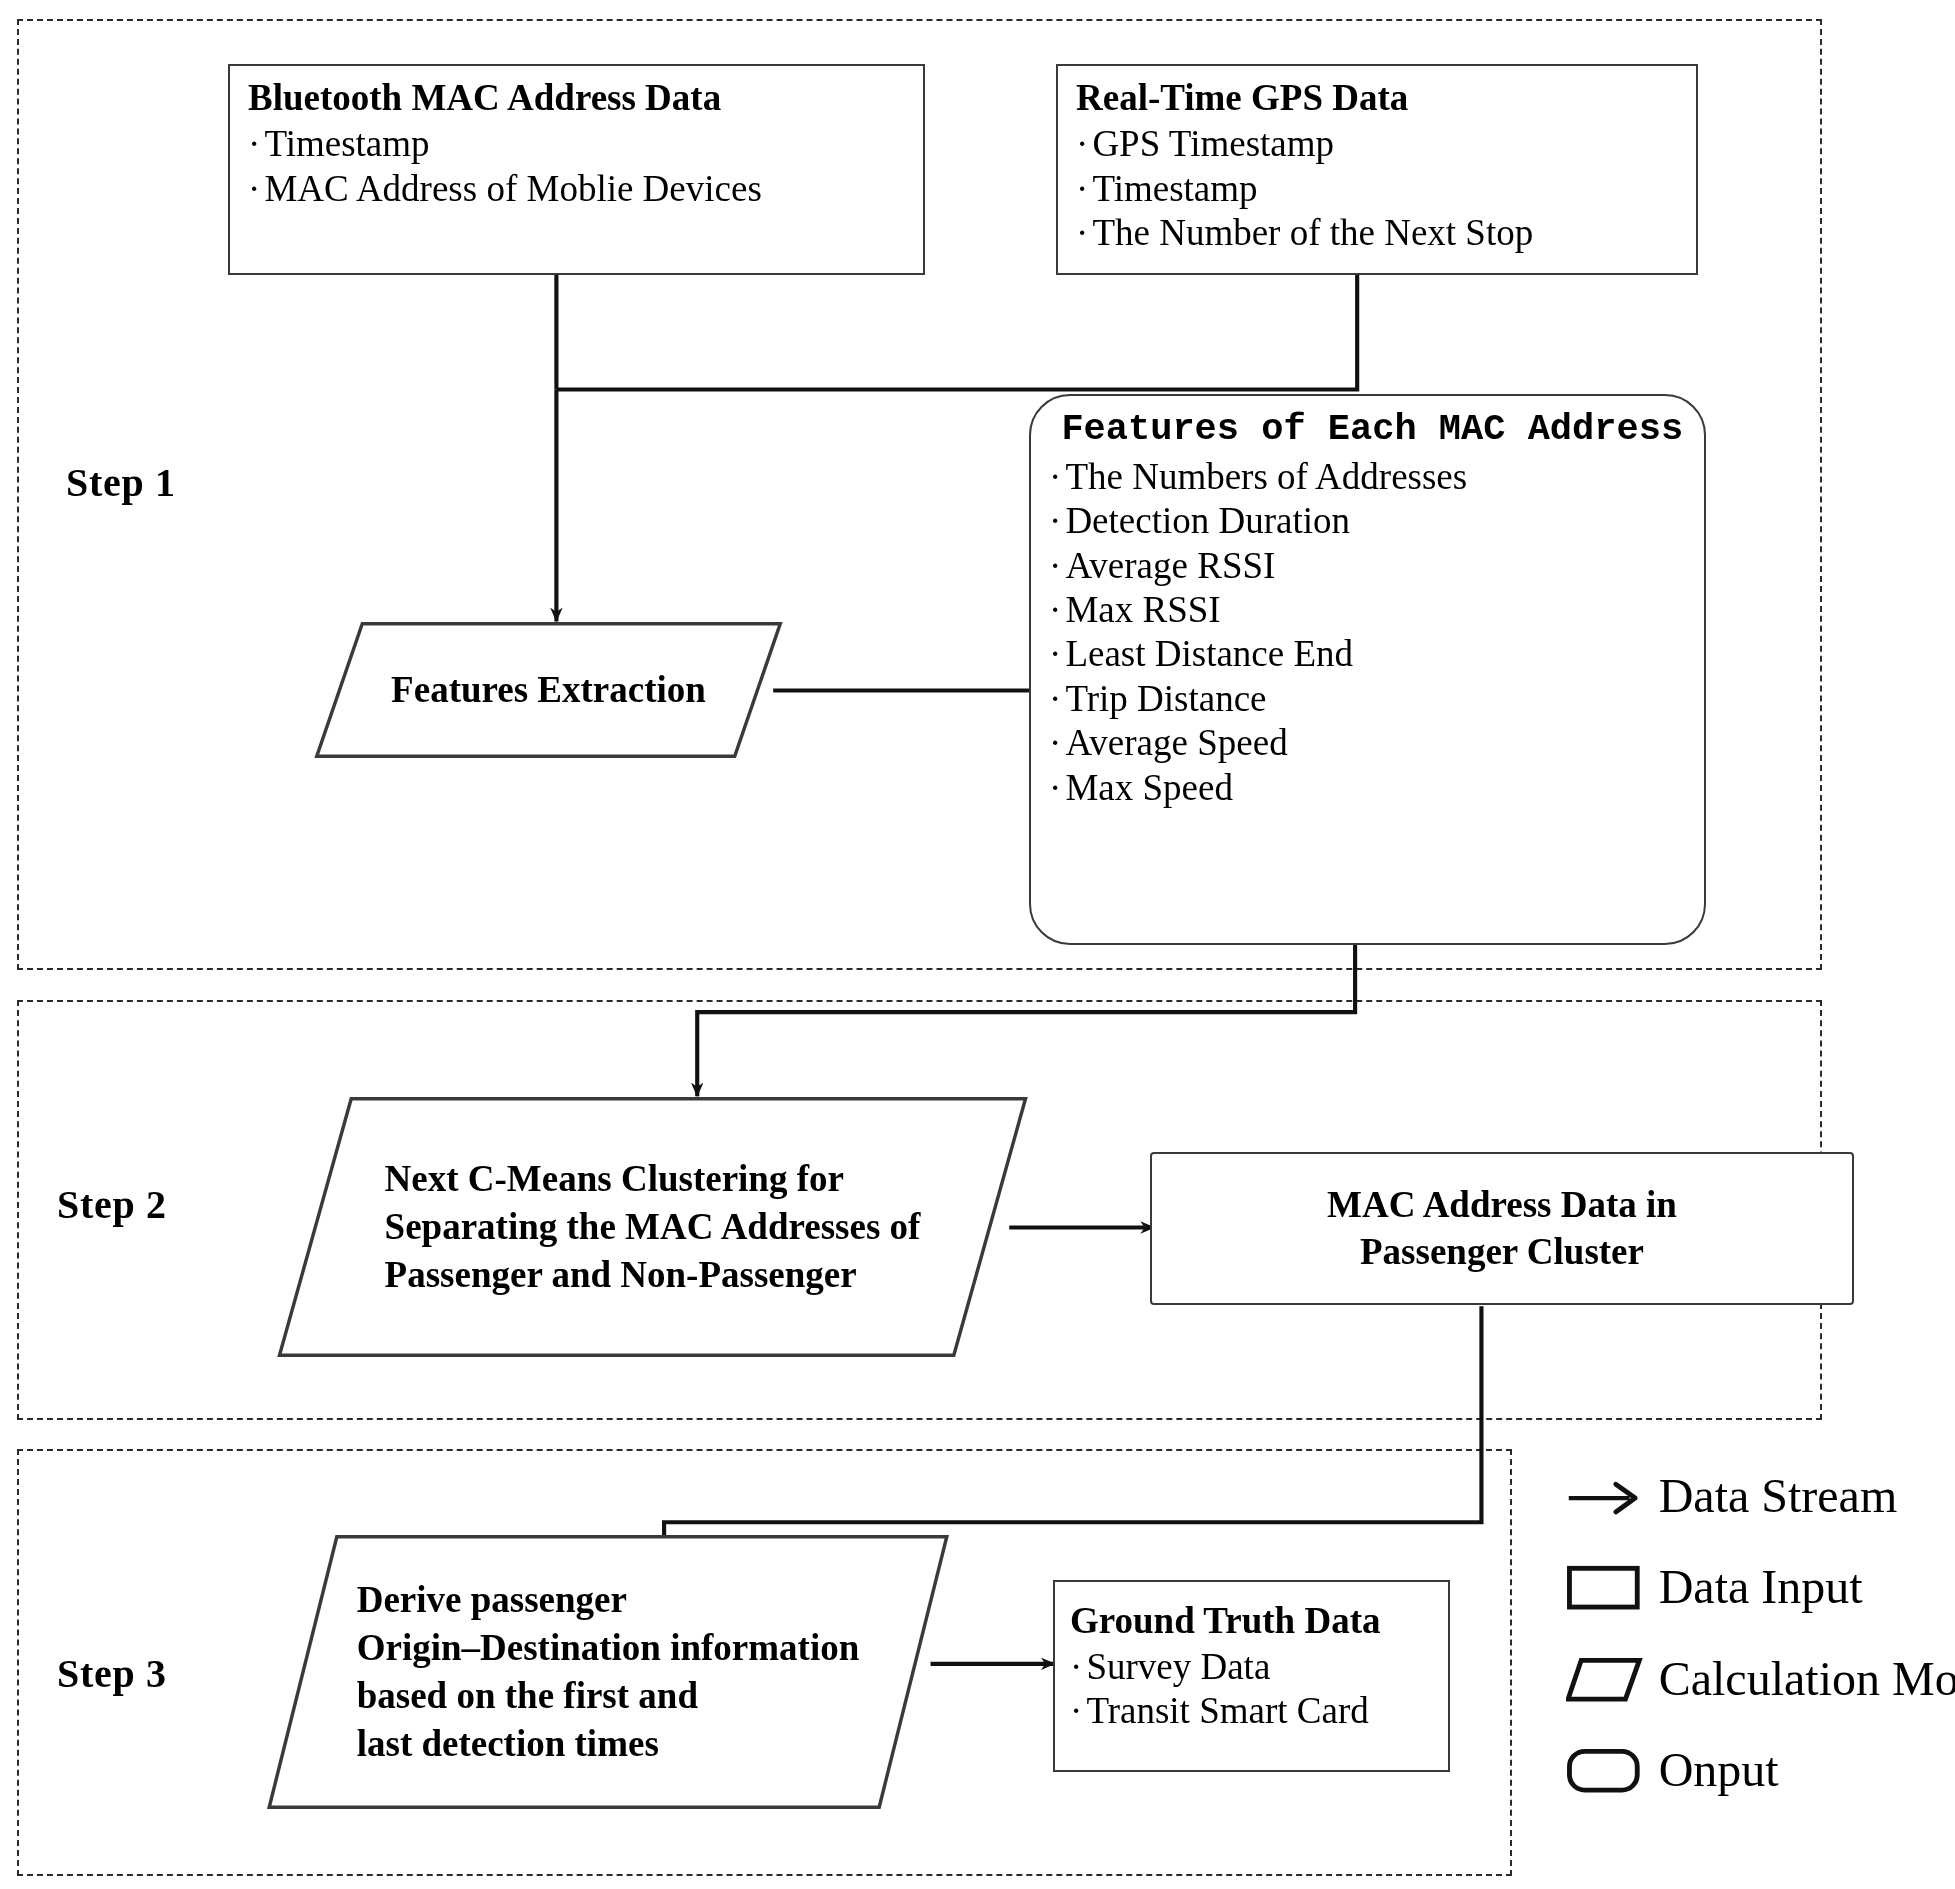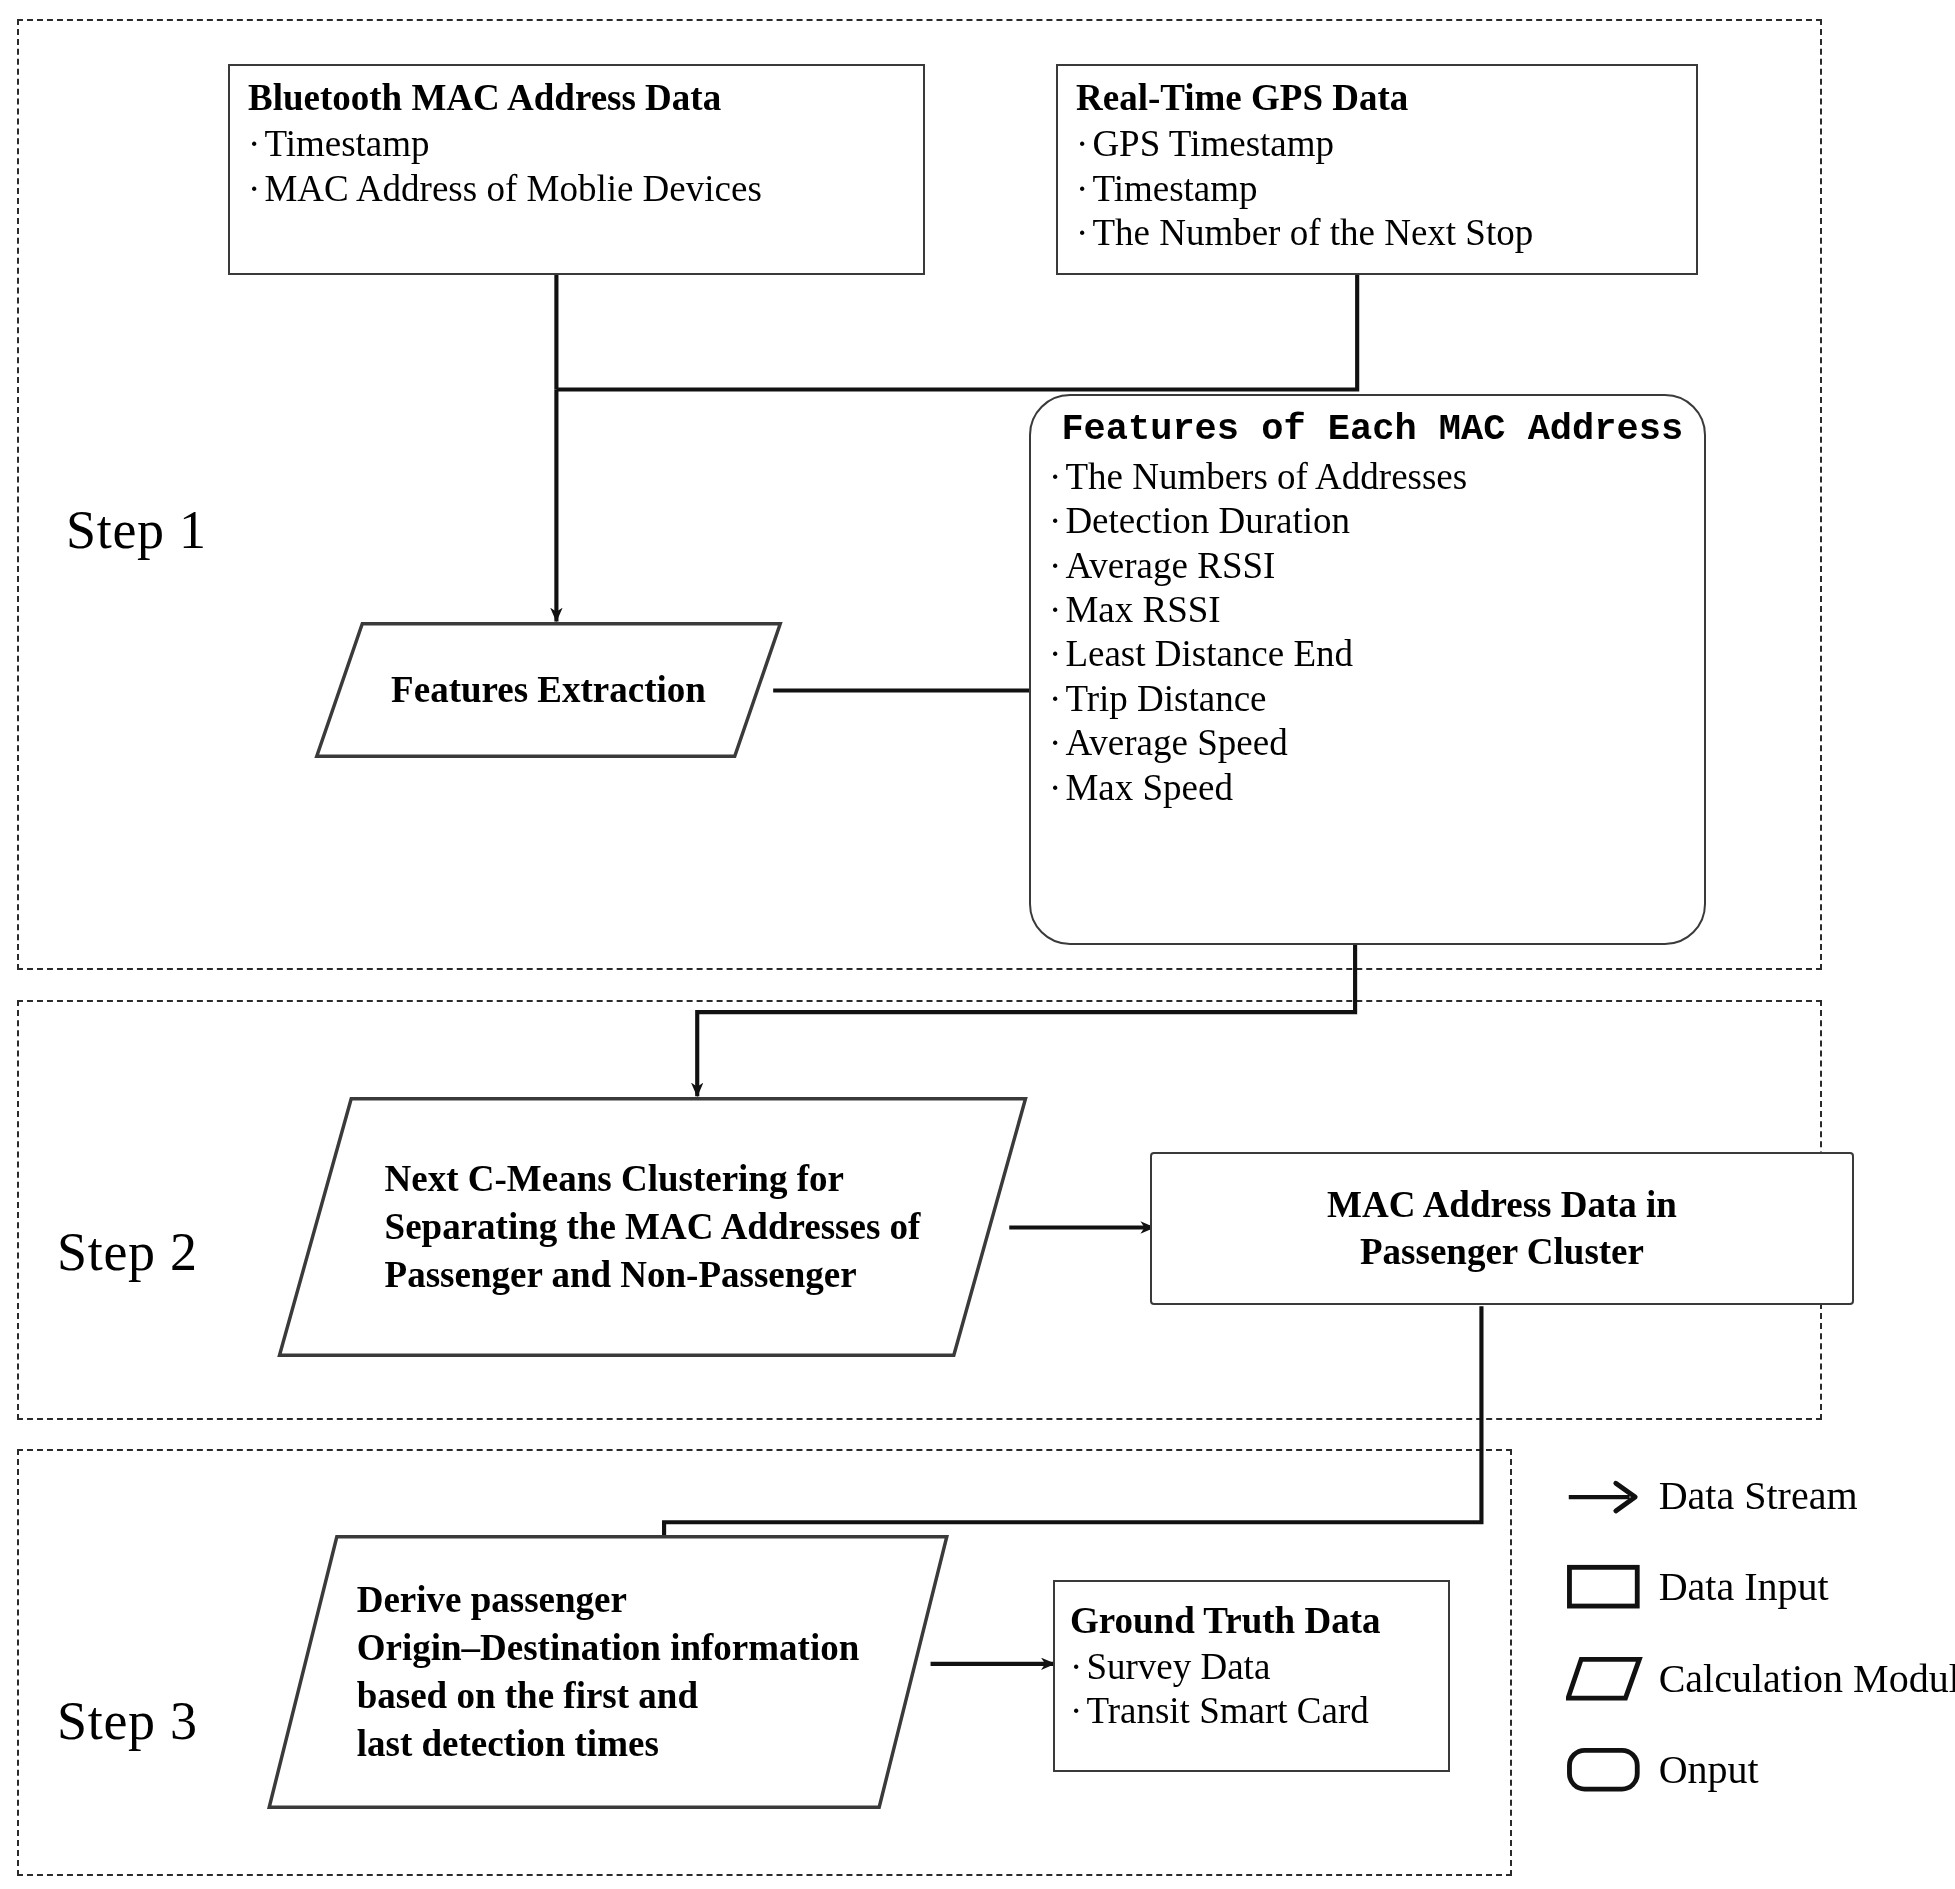--- a/index.html
+++ b/index.html
@@ -3,21 +3,21 @@
 <meta charset="utf-8">
 <style>
   html,body{margin:0;padding:0;background:#ffffff;}
   body{font-family:"Liberation Serif","DejaVu Serif",serif;color:#000;}
   #stage{position:relative;width:1955px;height:1889px;background:#fff;overflow:hidden;}
 
   
   .step-box{position:absolute;border:2.8px dashed #2b2b2b;box-sizing:border-box;background:transparent;}
 
   
-  .step-label{position:absolute;font-weight:normal;font-size:54px;letter-spacing:0.7px;white-space:nowrap;margin-top:40px;}
+  .step-label{position:absolute;font-weight:bold;font-size:40px;letter-spacing:0.7px;white-space:nowrap;}
 
   
   .node{position:absolute;box-sizing:border-box;background:#fff;border:2.8px solid #3a3a3a;}
   .node.rounded{border-radius:39px;}
   .node-inner{padding:9.7px 16.6px 7px 18px;}
   .node-title{font-weight:bold;font-size:37px;line-height:1.18;margin:0 0 2.8px 0;white-space:nowrap;}
   .node-title.pad{padding-left:12.4px;font-family:Liberation Mono, monospace;}
   .bullet-list{margin:0;padding:0;list-style:none;}
   .bullet-list li{font-size:37px;line-height:1.20;white-space:nowrap;}
   .bullet-list li::before{content:"\00B7";display:inline-block;width:15px;margin-right:1.4px;}
@@ -29,21 +29,21 @@
       display:flex;align-items:center;justify-content:center;text-align:left;
       font-weight:bold;font-size:37px;line-height:1.30;pointer-events:none;}
 
   
   .conn{position:absolute;left:0;top:0;width:1955px;height:1889px;overflow:visible;pointer-events:none;}
 
   
   .legend{position:absolute;}
   .legend-row{position:absolute;display:flex;align-items:center;}
   .legend-gly{position:relative;width:83px;height:54px;flex:0 0 83px;}
-  .legend-text{font-size:40px;white-space:nowrap;margin-left:9.7px;}
+  .legend-text{font-size:48px;white-space:nowrap;margin-left:9.7px;}
 </style>
 </head>
 <body>
 
 <div id="stage">
 
   <div class="step-box" style="left:17.3px;top:19.3px;width:1805px;height:951px;"></div>
   <div class="step-box" style="left:17.3px;top:1000px;width:1805px;height:420px;"></div>
   <div class="step-box" style="left:17.3px;top:1449px;width:1495px;height:427px;"></div>
 

